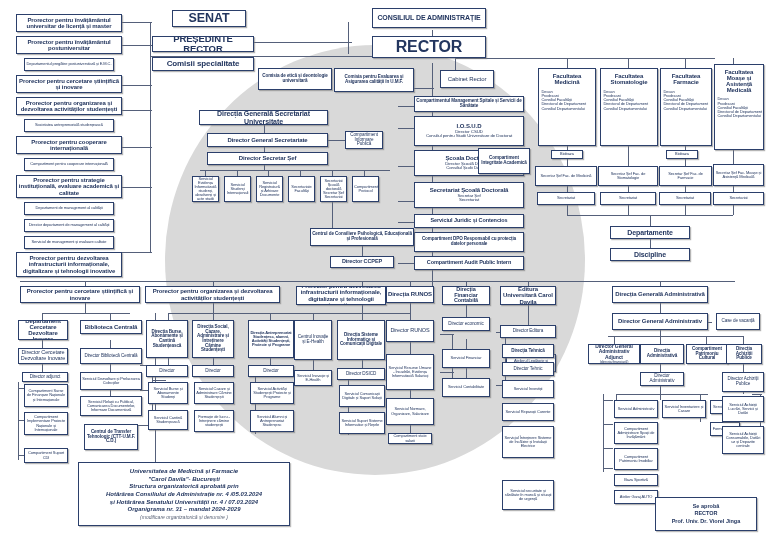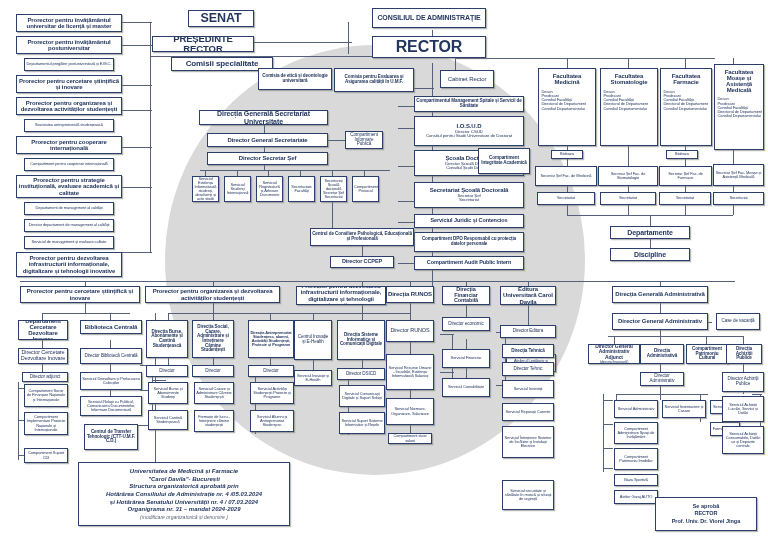--- a/index.html
+++ b/index.html
@@ -243,27 +243,27 @@
   <div class="box f45 thin" style="left:24px;top:219px;width:90px;height:13px;">
       <span>Director departament de management al calității</span>
     </div>
   <div class="box f45 thin" style="left:24px;top:236px;width:90px;height:13px;">
       <span>Serviciul de management și evaluare calitate</span>
     </div>
   <div class="box f6" style="left:16px;top:252px;width:106px;height:25px;">
       <span>Prorector pentru dezvoltarea infrastructurii informaționale, digitalizare și tehnologii inovative</span>
     </div>
 
-  <div class="box f12" style="left:188px;top:10px;width:66px;height:17px;">
+  <div class="box f12" style="left:172px;top:10px;width:74px;height:17px;">
       <span>SENAT</span>
     </div>
   <div class="box f9" style="left:152px;top:36px;width:102px;height:16px;">
       <span>PREȘEDINTE RECTOR</span>
     </div>
-  <div class="box f8" style="left:152px;top:57px;width:102px;height:14px;margin-left:19px;">
+  <div class="box f8" style="left:152px;top:57px;width:102px;height:14px;">
       <span>Comisii specialitate</span>
     </div>
 
   <div class="box f7" style="left:372px;top:8px;width:114px;height:20px;">
       <span>CONSILIUL DE ADMINISTRAȚIE</span>
     </div>
   <div class="box f16" style="left:372px;top:36px;width:114px;height:22px;">
       <span>RECTOR</span>
     </div>
   <div class="box f6 thin" style="left:440px;top:70px;width:54px;height:18px;">

